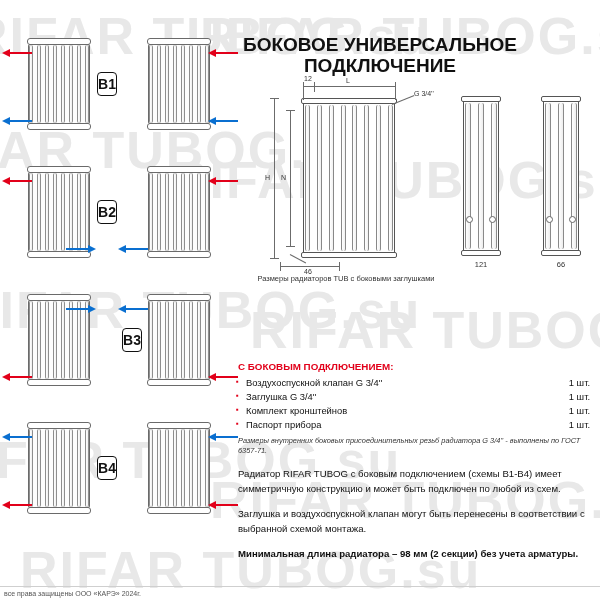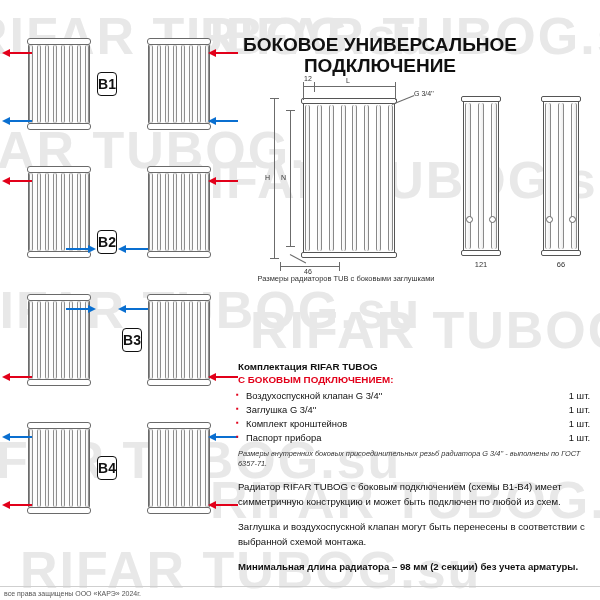--- a/index.html
+++ b/index.html
@@ -376,21 +376,21 @@
     </div>
     <div class="arrow red left" style="left:208px; top:16px;">
       <div class="head"></div>
         <div class="line"></div>
     </div>
     <div class="arrow blue left" style="left:118px; top:84px;">
       <div class="head"></div>
         <div class="line"></div>
     </div>
 
-    <div class="scheme-label" style="top:40px;margin-top:30px;">B2</div>
+    <div class="scheme-label" style="top:40px;">B2</div>
   </div>
 
   <div class="scheme-row" style="top:256px;">
     <div class="rad" style="left:28px;">
       <div class="cap top"></div>
       <div class="body"></div>
       <div class="fins">
         <div class="fin"></div>
           <div class="fin"></div>
           <div class="fin"></div>
@@ -563,21 +563,20 @@
         <div class="tfin"></div>
     </div>
     <div class="tcap b"></div>
     <div class="bracket" style="left:3px; top:120px;"></div>
     <div class="bracket" style="left:26px; top:120px;"></div>
   </div>
   <div class="rlabel" style="left:86px;">66</div>
 </div>
 
 <div class="textblock">
-  <div class="tb-title1">Комплектация RIFAR TUBOG</div>
   <div class="tb-title2">С БОКОВЫМ ПОДКЛЮЧЕНИЕМ:</div>
 
   <div class="kit-row">
     <span class="kit-name">Воздухоспускной клапан G 3/4''</span>
     <span class="kit-qty">1 шт.</span>
   </div>
   <div class="kit-row">
     <span class="kit-name">Заглушка G 3/4''</span>
     <span class="kit-qty">1 шт.</span>
   </div>

